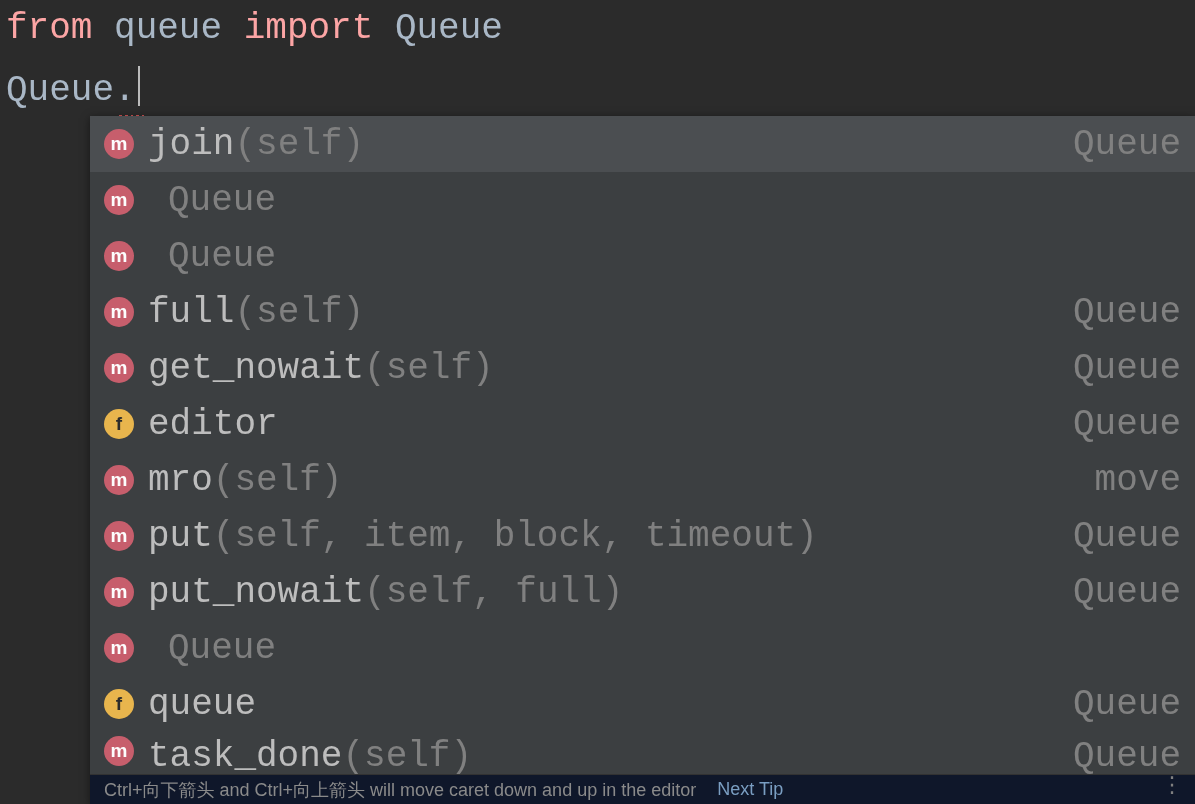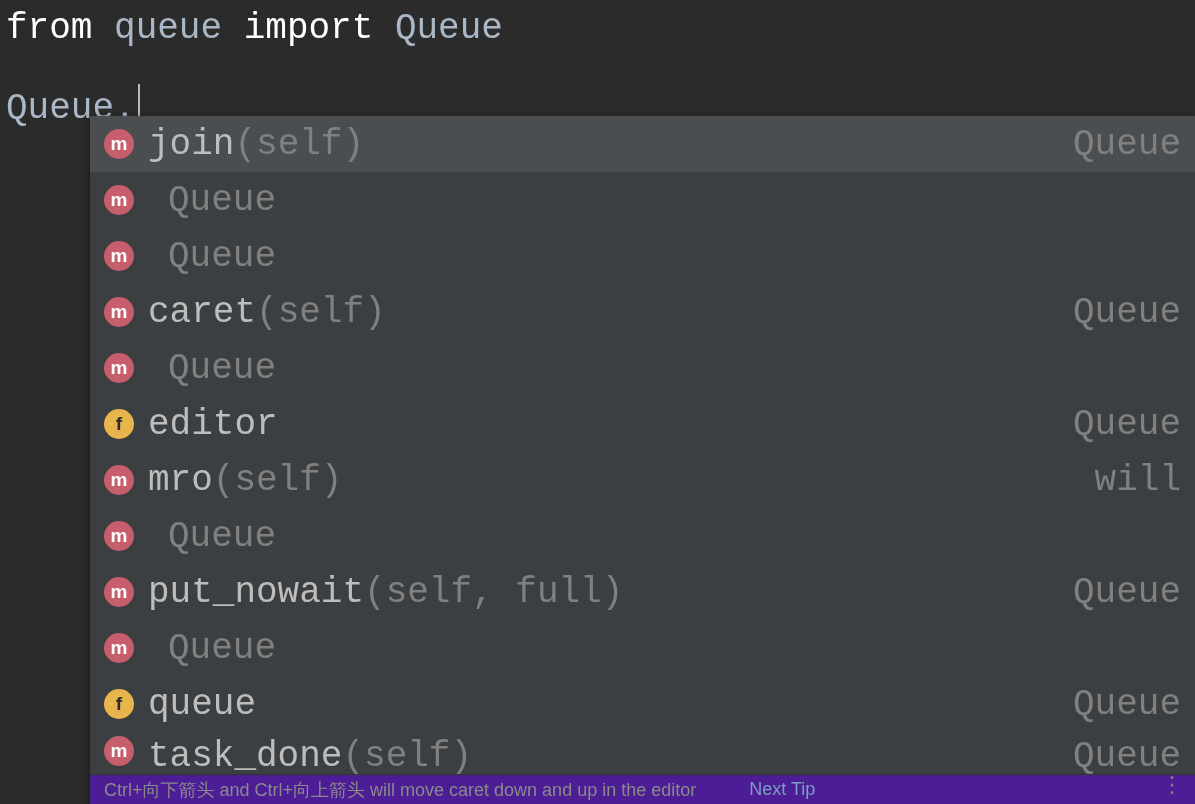--- a/index.html
+++ b/index.html
@@ -9,21 +9,21 @@
     background: #2b2b2b;
     font-family: "Consolas", "Menlo", "Courier New", monospace;
     overflow: hidden;
     color: #a9b7c6;
   }
   .editor {
     padding: 4px 6px 0 6px;
     font-size: 36px;
     line-height: 1.4;
   }
-  .kw { color: #ffffff; }
+  .kw { color: #fca5a5; }
   .ident { color: #a9b7c6; }
   .cls { color: #a9b7c6; }
   .line2 { position: relative; display: inline-block; }
   .caret {
     display: inline-block;
     width: 2px;
     height: 40px;
     background: #bbbbbb;
     vertical-align: -6px;
     margin-left: 2px;
@@ -99,23 +99,23 @@
   .hint {
     height: 30px;
     display: flex;
     align-items: center;
     padding: 0 14px;
     font-family: sans-serif;
     font-size: 18px;
     color: #8a8a8a;
     gap: 8px;
     border-top: 1px solid #323232;
-    background: #4c1d95;
-  }
-  .hint .link { color: #7a9ec2; cursor: pointer; margin-left: 32px; }
+    background: #0f172a;
+  }
+  .hint .link { color: #7a9ec2; cursor: pointer; }
   .dots {
     position: absolute;
     right: 10px;
     bottom: 6px;
     color: #808080;
     font-size: 22px;
     letter-spacing: 2px;
     font-family: sans-serif;
     cursor: pointer;
   }
@@ -126,21 +126,21 @@
 <div class="editor">
   <div>
     <span class="kw">from</span>
     <span> </span>
     <span class="ident">queue</span>
     <span> </span>
     <span class="kw">import</span>
     <span> </span>
     <span class="cls">Queue</span>
   </div>
-  <div style="margin-top:30px;">
+  <div style="margin-top:12px;">
     <span class="line2">
       <span class="cls">Queue</span><span class="cls">.</span><span class="caret"></span>
       <span class="squiggle" style="left:112px; width:26px;"></span>
     </span>
   </div>
 </div>
 
 <div class="popup">
   <div class="list" id="list">
       <div class="row selected">
@@ -151,39 +151,41 @@
       <div class="row">
         <div class="icon m">m</div>
         <div class="src">Queue</div>
       </div>
       <div class="row">
         <div class="icon m">m</div>
         <div class="src">Queue</div>
       </div>
       <div class="row">
         <div class="icon m">m</div>
-        <div class="sig"><span class="name">caret</span><span class="args">(self)</span></div>
-        <div class="src">Queue</div>
-      </div>
-      <div class="row">
-        <div class="icon m">m</div>
+        <div class="sig"><span class="name">full</span><span class="args">(self)</span></div>
+        <div class="src">Queue</div>
+      </div>
+      <div class="row">
+        <div class="icon m">m</div>
+        <div class="sig"><span class="name">get_nowait</span><span class="args">(self)</span></div>
         <div class="src">Queue</div>
       </div>
       <div class="row">
         <div class="icon f">f</div>
         <div class="sig"><span class="name">editor</span></div>
         <div class="src">Queue</div>
       </div>
       <div class="row">
         <div class="icon m">m</div>
         <div class="sig"><span class="name">mro</span><span class="args">(self)</span></div>
-        <div class="src">will</div>
-      </div>
-      <div class="row">
-        <div class="icon m">m</div>
+        <div class="src">move</div>
+      </div>
+      <div class="row">
+        <div class="icon m">m</div>
+        <div class="sig"><span class="name">put</span><span class="args">(self, item, block, timeout)</span></div>
         <div class="src">Queue</div>
       </div>
       <div class="row">
         <div class="icon m">m</div>
         <div class="sig"><span class="name">put_nowait</span><span class="args">(self, full)</span></div>
         <div class="src">Queue</div>
       </div>
       <div class="row">
         <div class="icon m">m</div>
         <div class="src">Queue</div>

